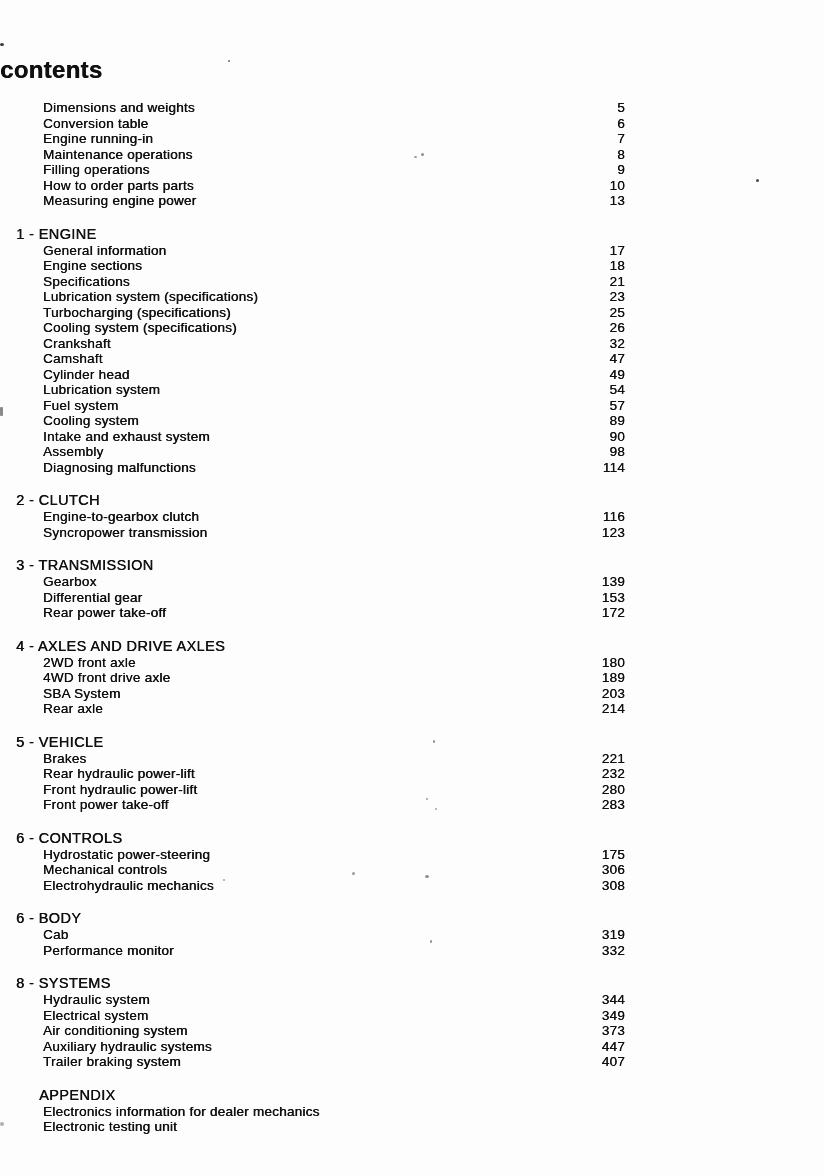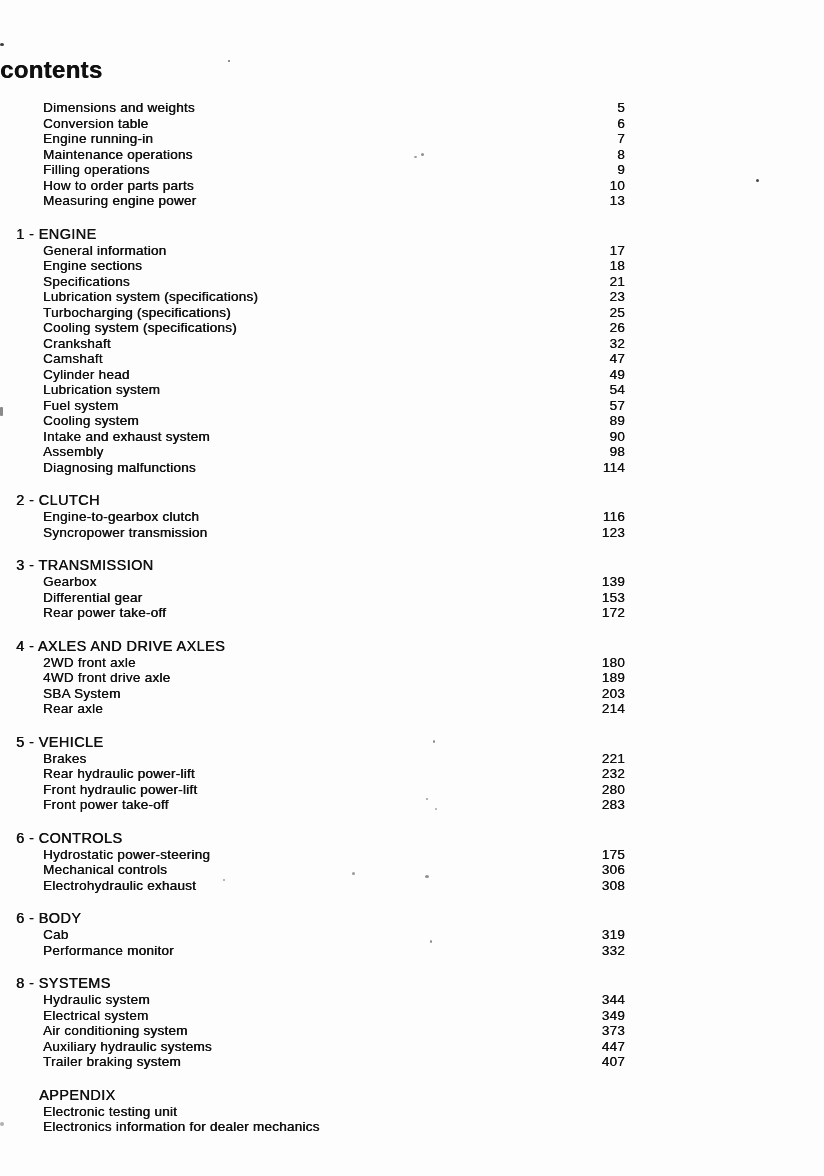--- a/index.html
+++ b/index.html
@@ -229,21 +229,21 @@
           <div class="section-heading">6 - CONTROLS</div>
           <div class="row">
             <span class="label">Hydrostatic power-steering</span>
             <span class="pagenum">175</span>
           </div>
           <div class="row">
             <span class="label">Mechanical controls</span>
             <span class="pagenum">306</span>
           </div>
           <div class="row">
-            <span class="label">Electrohydraulic exhaust</span>
+            <span class="label">Electrohydraulic mechanics</span>
             <span class="pagenum">308</span>
           </div>
         </div>
         <div class="section">
           <div class="section-heading">6 - BODY</div>
           <div class="row">
             <span class="label">Cab</span>
             <span class="pagenum">319</span>
           </div>
           <div class="row">
@@ -270,25 +270,25 @@
             <span class="pagenum">447</span>
           </div>
           <div class="row">
             <span class="label">Trailer braking system</span>
             <span class="pagenum">407</span>
           </div>
         </div>
         <div class="section">
           <div class="section-heading">APPENDIX</div>
           <div class="row">
+            <span class="label">Electronics information for dealer mechanics</span>
+            <span class="pagenum"></span>
+          </div>
+          <div class="row">
             <span class="label">Electronic testing unit</span>
-            <span class="pagenum"></span>
-          </div>
-          <div class="row">
-            <span class="label">Electronics information for dealer mechanics</span>
             <span class="pagenum"></span>
           </div>
         </div>
       </div>
   </div>
 
   <div class="speck" style="left:0px;   top:43px;   width:4px; height:3px; background:#3a3a3a;"></div>
   <div class="speck" style="left:228px; top:60px;   width:2px; height:2px; background:#6a6a6a;"></div>
   <div class="speck" style="left:414px; top:156px;  width:3px; height:2px; background:#9a9a9a;"></div>
   <div class="speck" style="left:421px; top:153px;  width:3px; height:3px; background:#8f8f8f;"></div>

